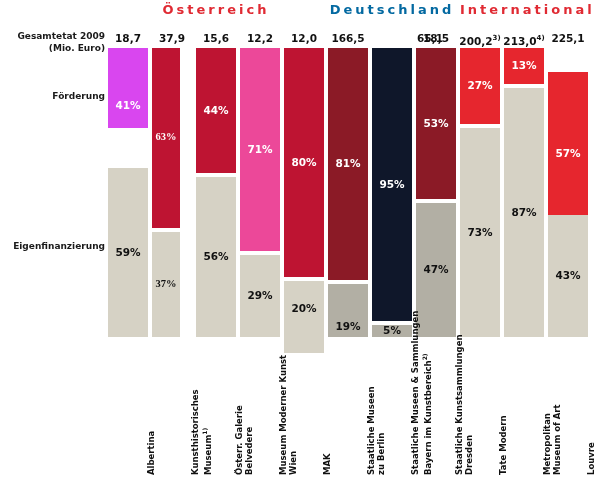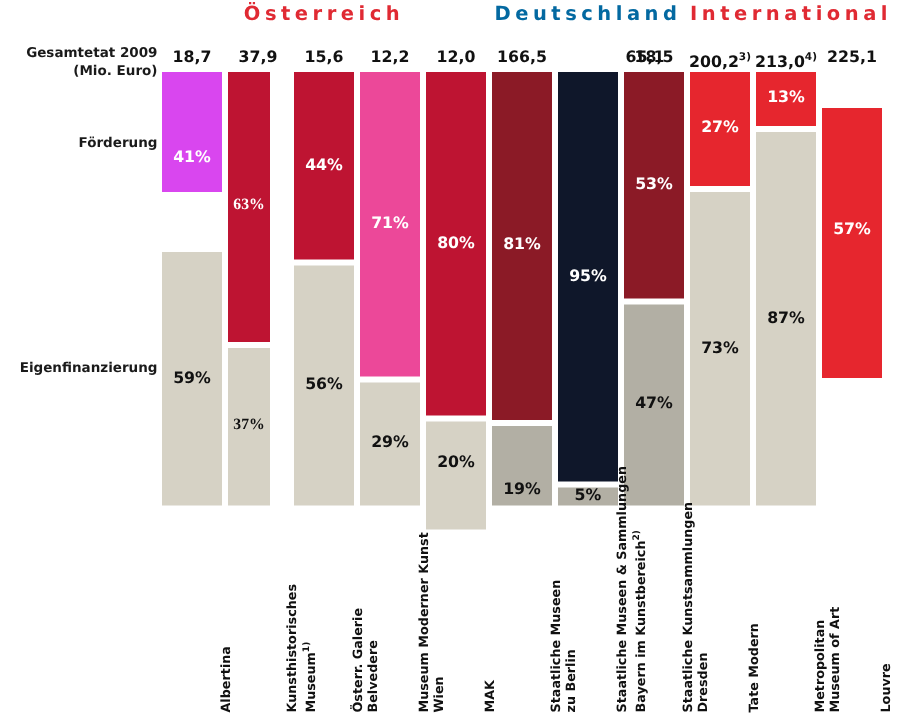--- a/index.html
+++ b/index.html
@@ -172,20 +172,23 @@
           <span style="top: 11px;">13%</span>
         </div>
         <div class="seg bot" style="top: 40px; height: 249px; background: rgb(214, 210, 197);">
           <span style="top: 117.5px;">87%</span>
         </div>
       </div>
       <div class="bar-col" style="left: 548px; top: 48px; width: 40px; height: 289px;">
         <div class="seg top" style="top: 0px; height: 180px; background: rgb(230, 38, 46); margin-top: 24px;">
           <span style="top: 74.5px;">57%</span>
         </div>
+        <div class="seg bot" style="top: 167px; height: 122px; background: rgb(214, 210, 197);">
+          <span style="top: 54px;">43%</span>
+        </div>
       </div>
     </div>
 
   <div id="vlabels-area">
       <div class="vlabel" style="left: 146px; top: 343px; width: 132px; transform: rotate(-90deg) translate(-132px, 0px); transform-origin: left top; margin-left: 0px; text-align: left; direction: ltr;">
         <span class="ln">Albertina</span>
       </div>
       <div class="vlabel" style="left: 190px; top: 343px; width: 132px; transform: rotate(-90deg) translate(-132px, 0px); transform-origin: left top; margin-left: 0px; text-align: left; direction: ltr;">
         <span class="ln">Kunsthistorisches</span>
         <span class="ln">Museum<sup>1)</sup></span>

